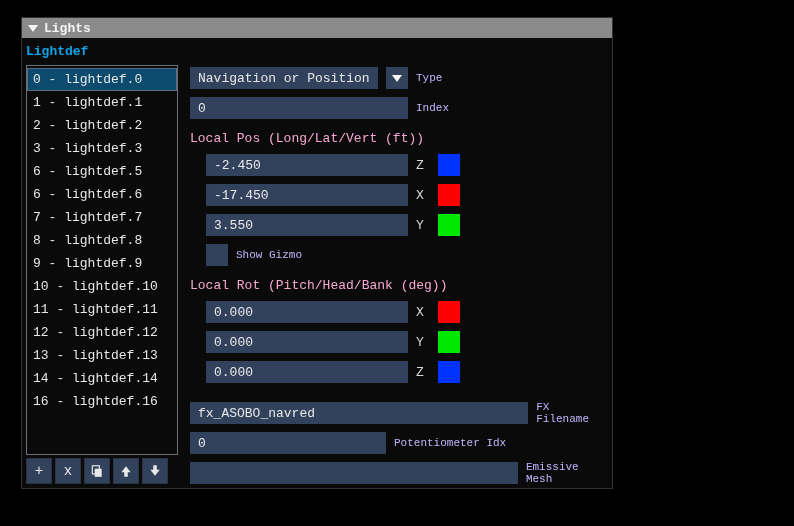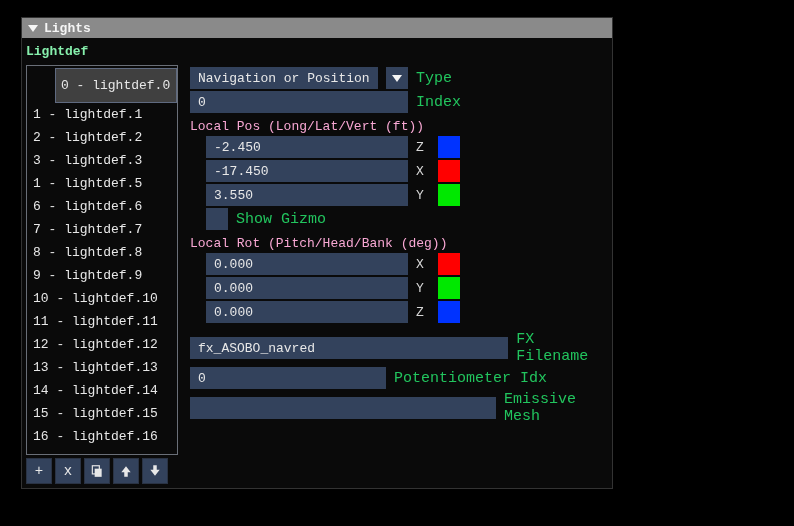--- a/index.html
+++ b/index.html
@@ -35,21 +35,21 @@
   .tri-down {
     width: 0; height: 0;
     border-left: 5px solid transparent;
     border-right: 5px solid transparent;
     border-top: 7px solid #f5f5f5;
     display: inline-block;
   }
   .subtitle {
     padding: 6px 4px 4px 4px;
     font-weight: 700;
-    color: #86efac;
+    color: #0ea5e9;
     font-size: 13px;
   }
   .body {
     flex: 1;
     display: flex;
     min-height: 0;
     padding: 2px 4px 4px 4px;
     gap: 12px;
   }
   
@@ -72,24 +72,23 @@
   .listwrap::-webkit-scrollbar-thumb { background: #4c5160; border: 1px solid #2a2a2a; }
   .list-item {
     padding: 2px 6px;
     white-space: nowrap;
     color: #e8e8e8;
     font-size: 13px;
     line-height: 19px;
     cursor: pointer;
   }
   .list-item.selected {
-    background: #404040;
+    background: #0c4a6e;
     border: 1px solid #5f6a80;
-    padding: 7px 5px;
-    margin-left: 28px;
+    padding: 1px 5px;
   }
   .sidebar-toolbar {
     display: flex;
     gap: 3px;
     margin-top: 3px;
   }
   .tbtn {
     width: 26px; height: 26px;
     background: #33425c;
     display: flex;
@@ -99,21 +98,21 @@
     font-size: 14px;
     cursor: pointer;
     border: 1px solid #2a3344;
   }
   .tbtn svg { width: 14px; height: 14px; }
   
   .content {
     flex: 1;
     display: flex;
     flex-direction: column;
-    gap: 2px;
+    gap: 8px;
     padding-top: 2px;
     overflow: hidden;
   }
   .row {
     display: flex;
     align-items: center;
     gap: 8px;
     min-height: 22px;
   }
   .field {
@@ -121,22 +120,22 @@
     color: #e8e8e8;
     padding: 2px 8px;
     height: 22px;
     display: flex;
     align-items: center;
     font-size: 13px;
     border: none;
   }
   .field.input { cursor: text; }
   .label {
-    color: #22c55e;
-    font-size: 15px;
+    color: #c4b5fd;
+    font-size: 11px;
   }
   .heading {
     color: #f9a8d4;
     padding: 4px 0 0 0;
   }
   .swatch {
     width: 22px; height: 22px;
     display: inline-block;
   }
   .axis {
@@ -170,31 +169,30 @@
   <div class="subtitle">Lightdef</div>
 
   <div class="body">
 
     <div class="sidebar">
       <div class="listwrap" id="listwrap">
           <div class="list-item selected">0 - lightdef.0</div>
           <div class="list-item">1 - lightdef.1</div>
           <div class="list-item">2 - lightdef.2</div>
           <div class="list-item">3 - lightdef.3</div>
-          <div class="list-item">1 - lightdef.5</div>
+          <div class="list-item">6 - lightdef.5</div>
           <div class="list-item">6 - lightdef.6</div>
           <div class="list-item">7 - lightdef.7</div>
           <div class="list-item">8 - lightdef.8</div>
           <div class="list-item">9 - lightdef.9</div>
           <div class="list-item">10 - lightdef.10</div>
           <div class="list-item">11 - lightdef.11</div>
           <div class="list-item">12 - lightdef.12</div>
           <div class="list-item">13 - lightdef.13</div>
           <div class="list-item">14 - lightdef.14</div>
-          <div class="list-item">15 - lightdef.15</div>
           <div class="list-item">16 - lightdef.16</div>
         </div>
       <div class="sidebar-toolbar">
         <div class="tbtn">+</div>
         <div class="tbtn">x</div>
         <div class="tbtn">
           <svg viewBox="0 0 24 24">
               <rect x="8" y="8" width="12" height="14" fill="#e8e8e8"></rect>
               <rect x="4" y="3" width="12" height="14" fill="none" stroke="#e8e8e8" stroke-width="2"></rect>
             </svg>

